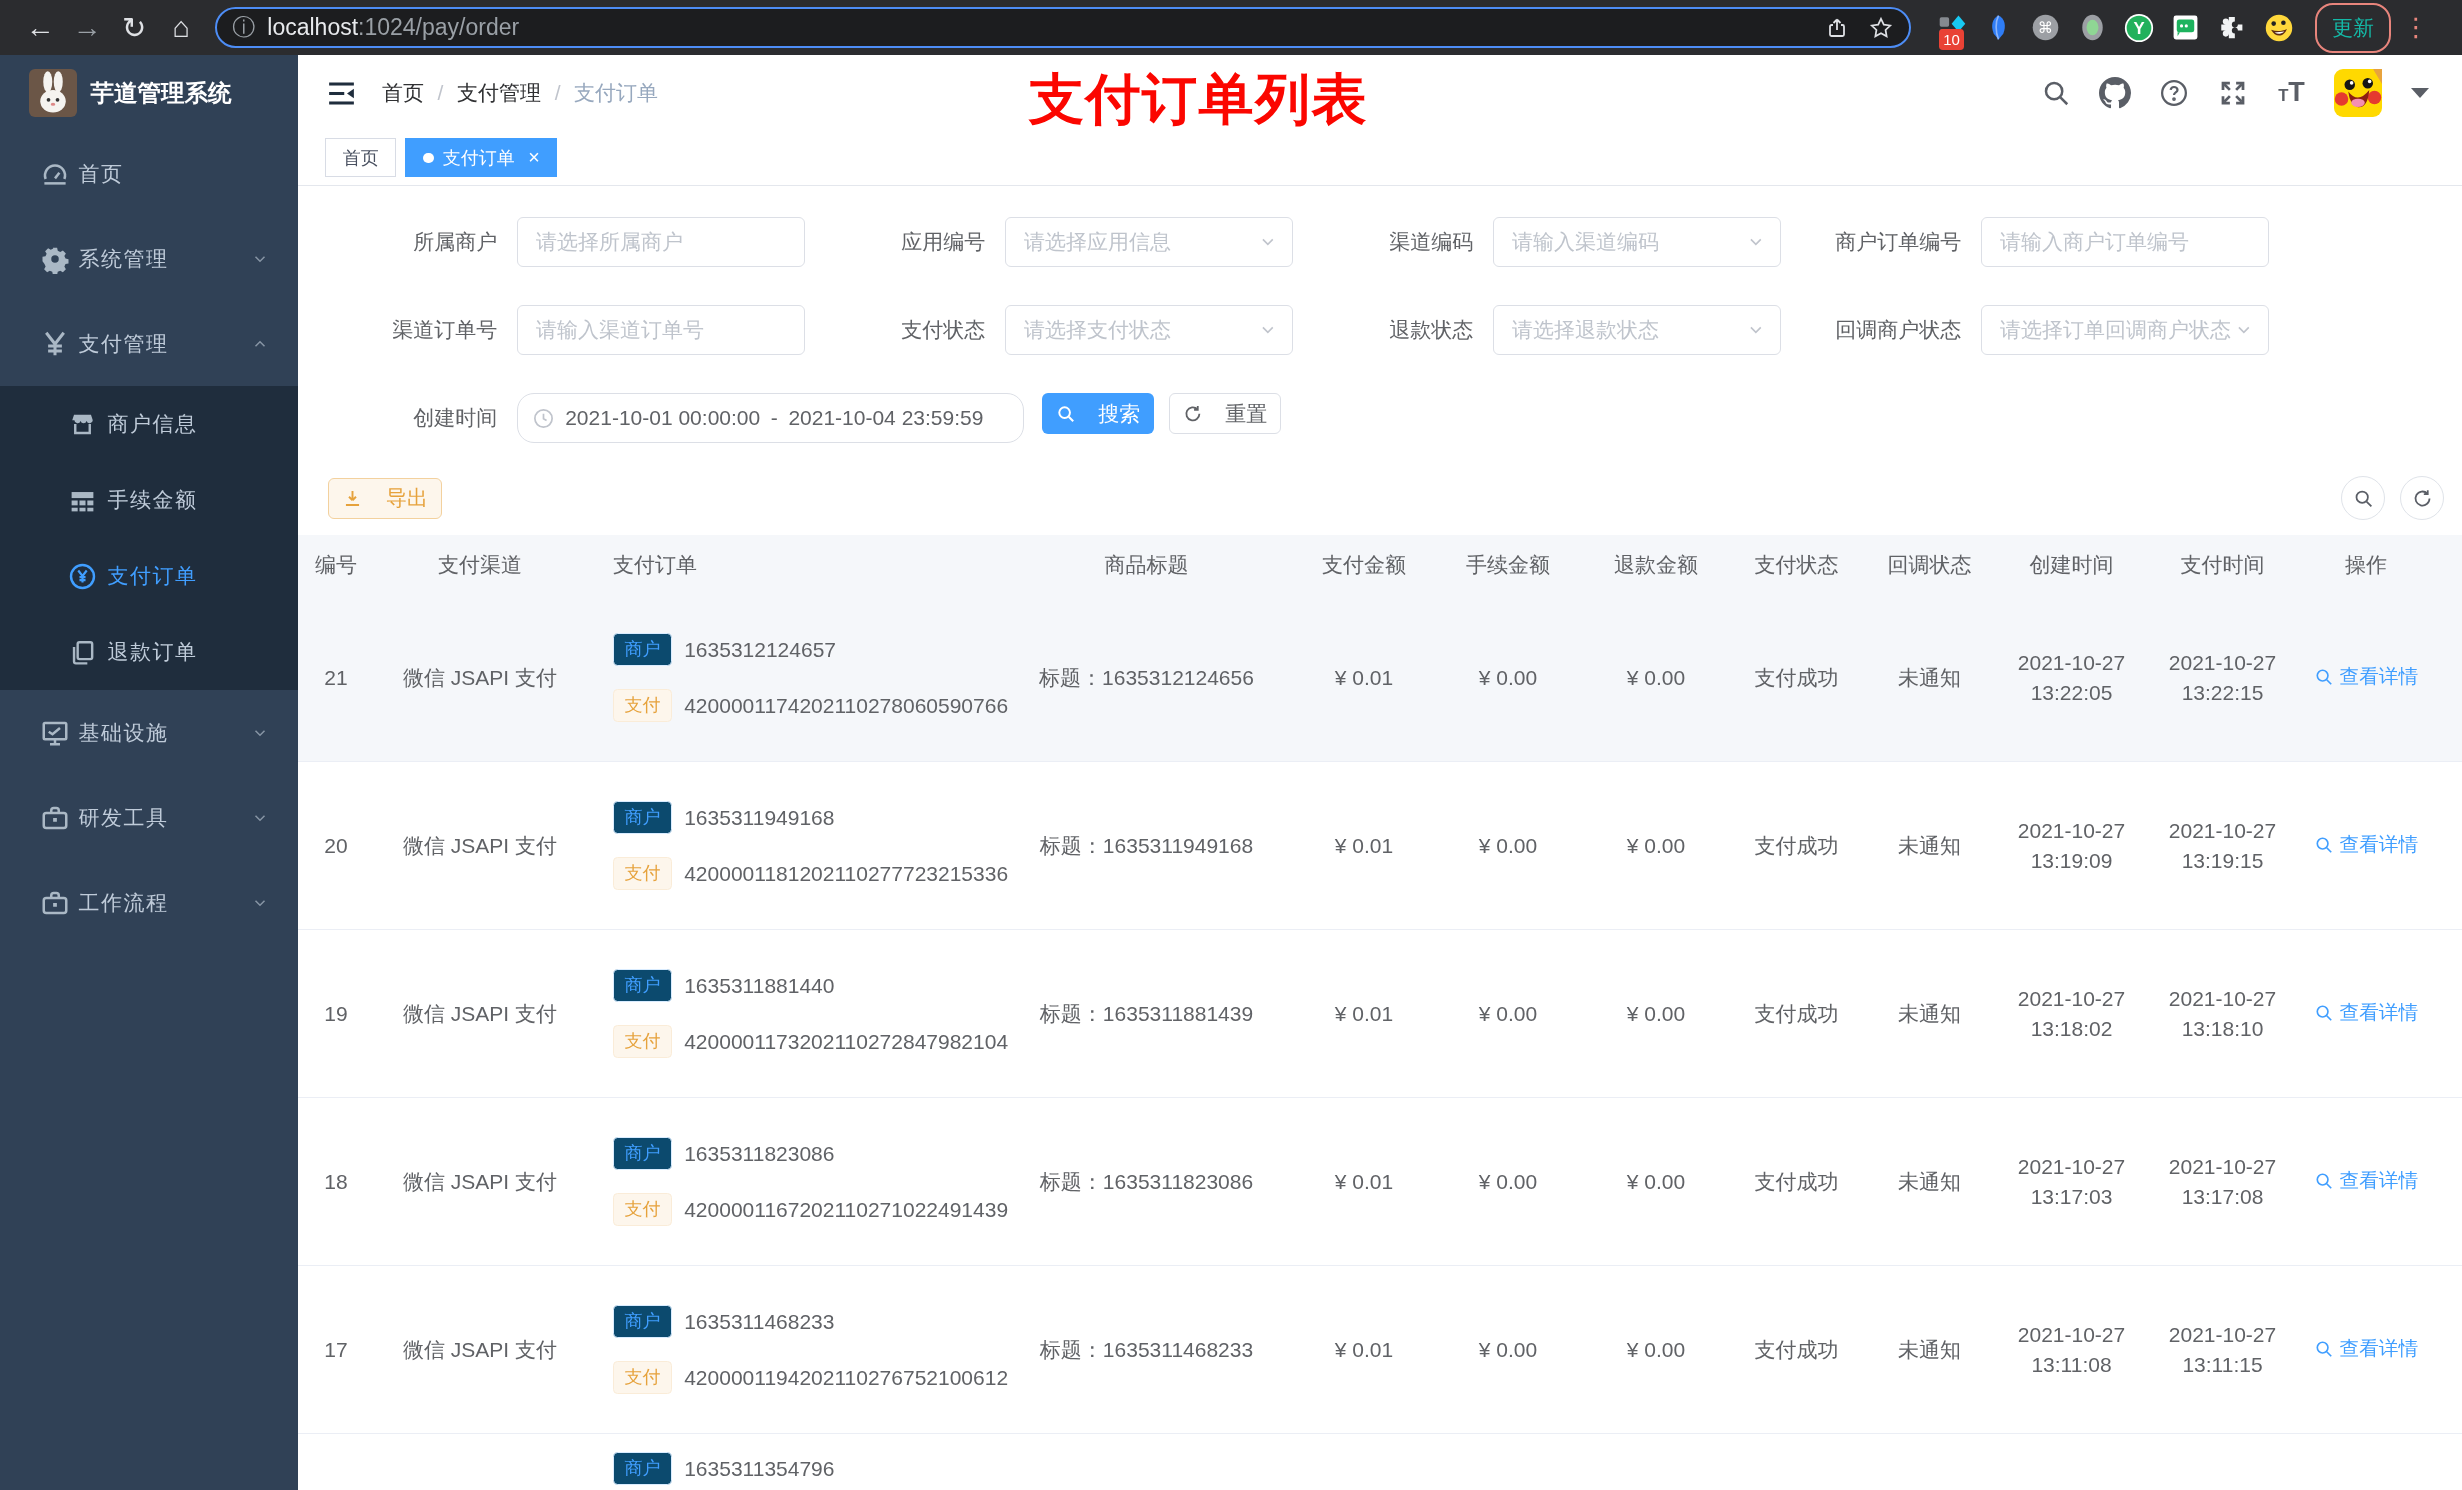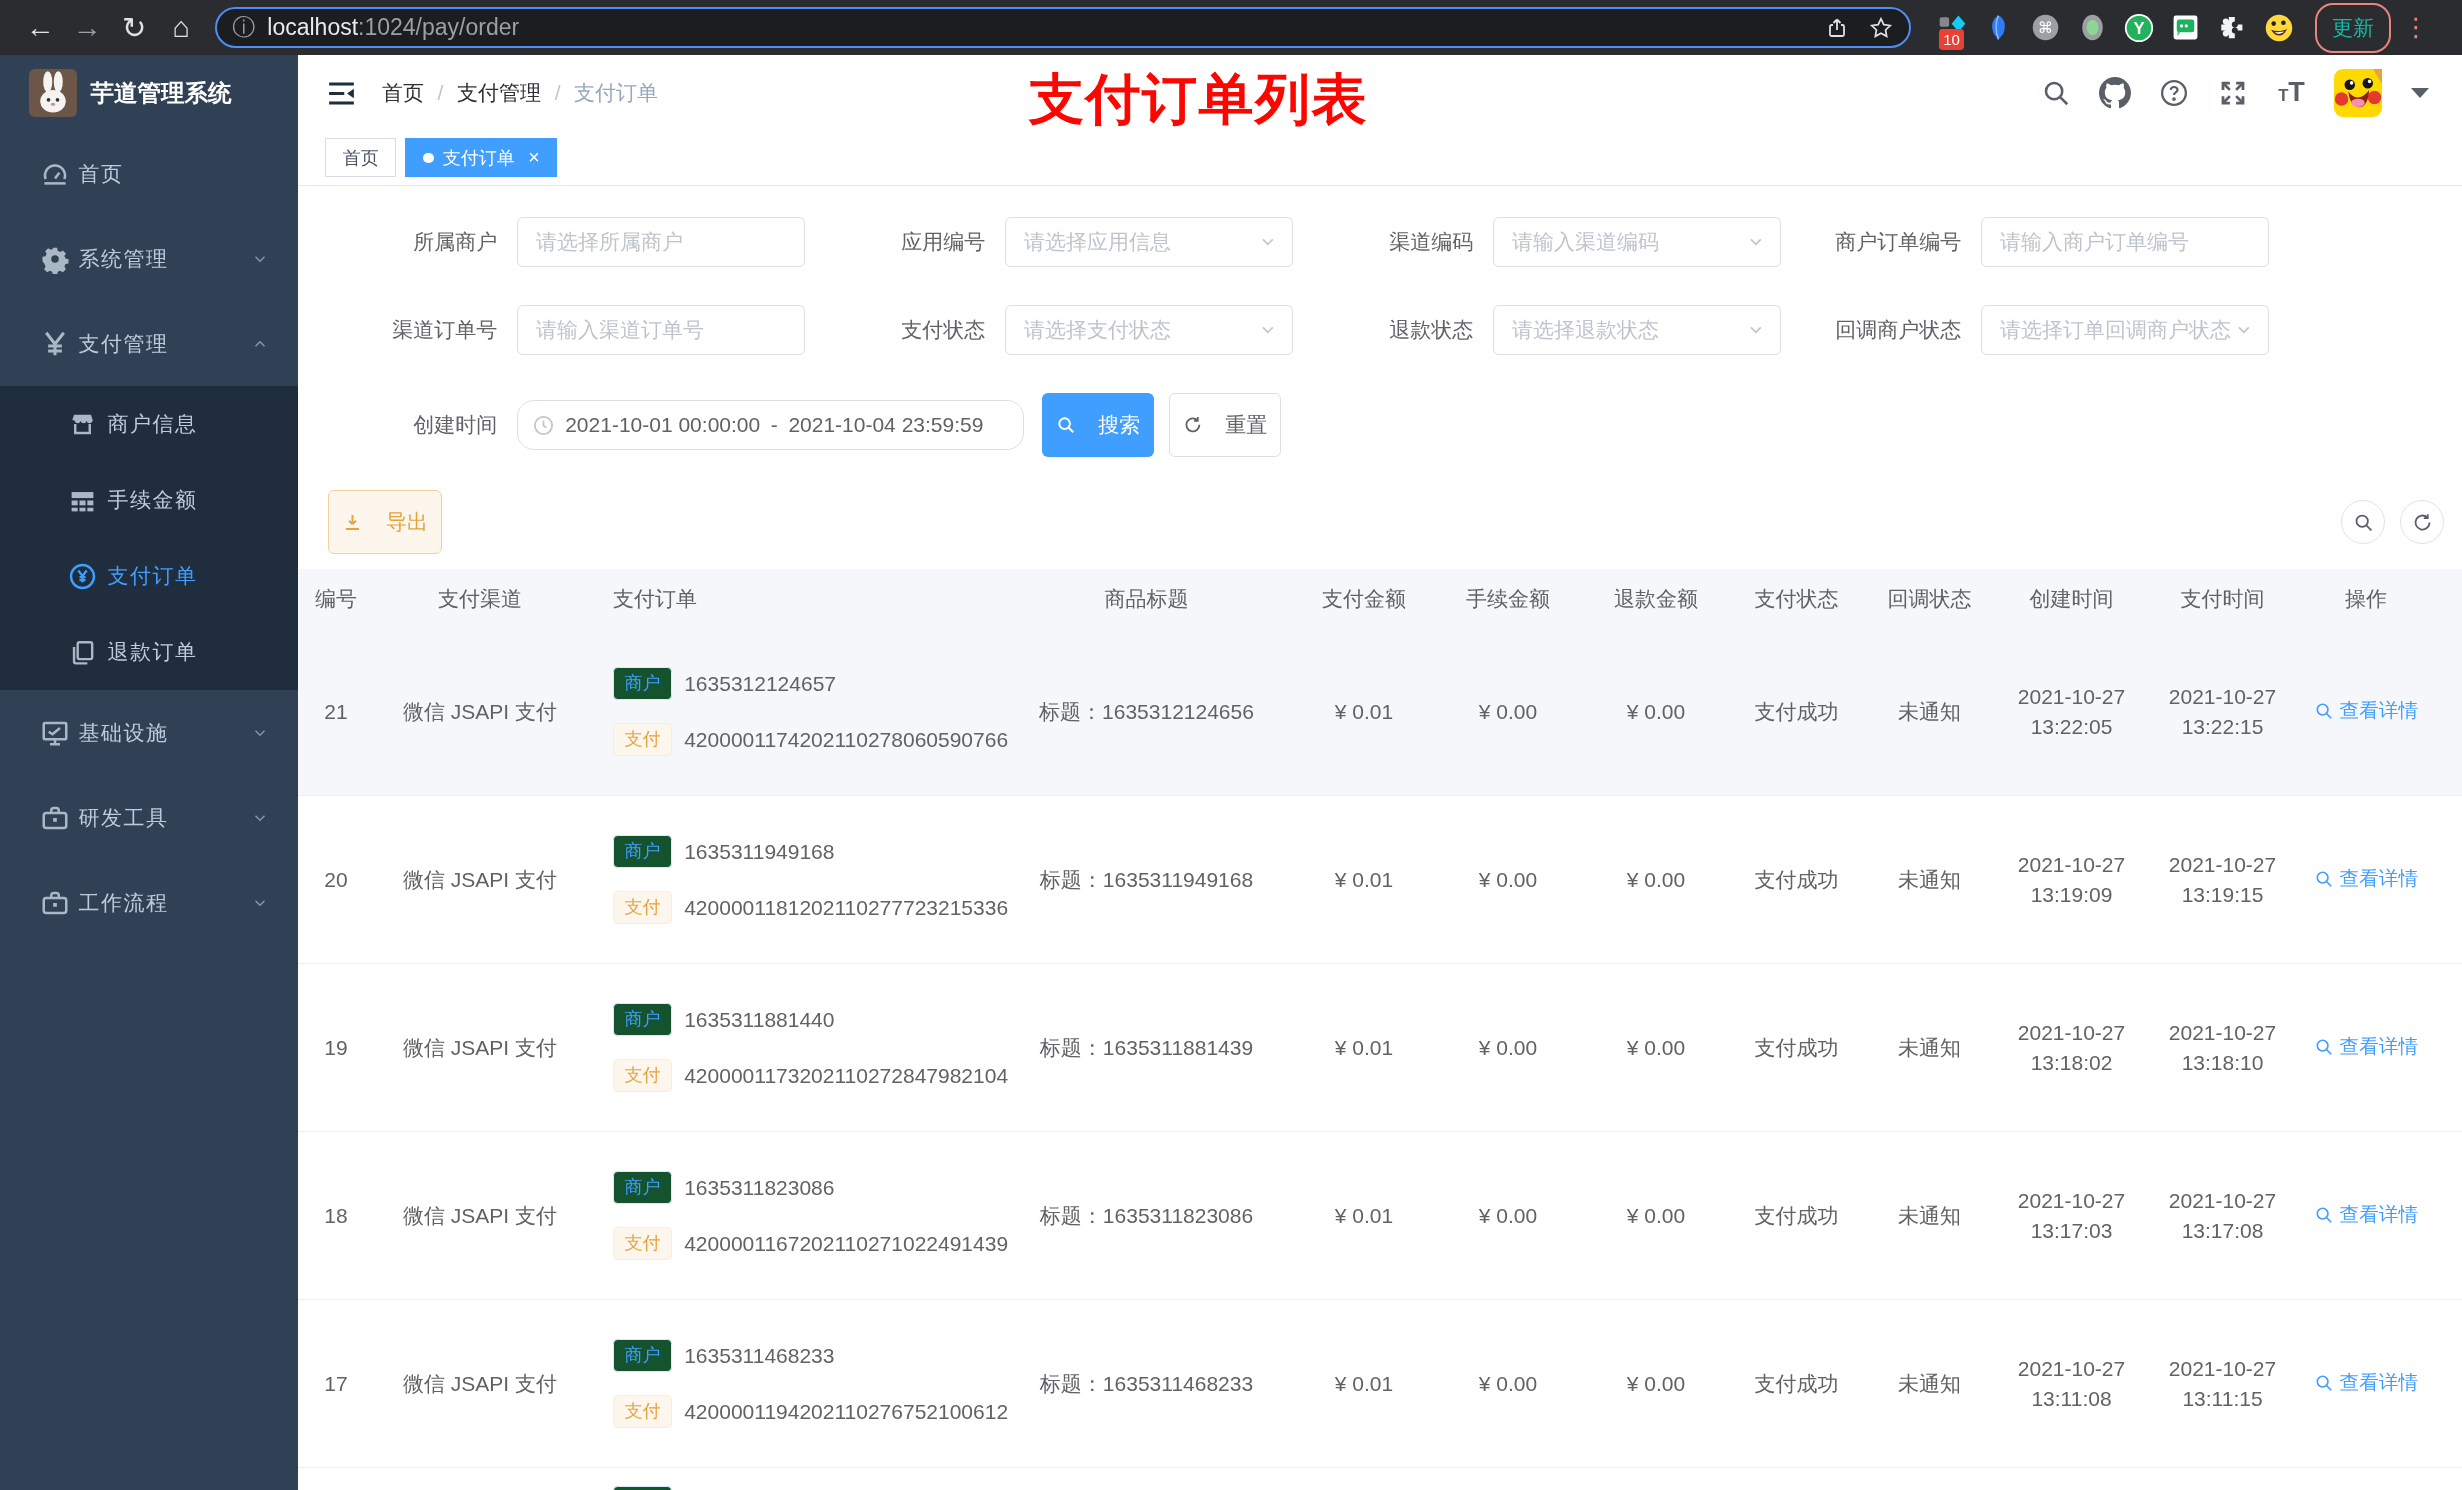--- a/index.html
+++ b/index.html
@@ -60,42 +60,42 @@
   .f-row { display:flex; margin-bottom:38px; }
   .f-group { display:flex; align-items:center; width:488px; flex:0 0 488px; }
   .f-label { width:189px; flex:0 0 189px; text-align:right; padding-right:19.7px; color:#606266; white-space:nowrap; }
   .ctrl { position:relative; width:288px; flex:0 0 288px; }
   .ctrl input { width:100%; height:50px; border:1.5px solid #dcdfe6; border-radius:6px; font-size:21px; color:#606266; padding:0 18px; outline:none; font-family:inherit; background:#fff; }
   .ctrl input::placeholder { color:#bfc4cc; }
   .ctrl.select input { }
   .sel-arrow { position:absolute; right:15px; top:15px; color:#c0c4cc; pointer-events:none; }
   .daterange { width:507px; flex:0 0 507px; height:50px; border:1.5px solid #dcdfe6; border-radius:17px; display:flex; align-items:center; padding:0 13.6px; color:#606266; gap:10.6px; background:#fff; cursor:text; overflow:hidden; white-space:nowrap; }
   .daterange .clock { color:#c0c4cc; }
-  .btn { height:64px; border-radius:6px; display:inline-flex; align-items:center; justify-content:center; gap:23px; font-size:21px; cursor:pointer; border:1.5px solid transparent; white-space:nowrap; }
+  .btn { height:41px; border-radius:6px; display:inline-flex; align-items:center; justify-content:center; gap:23px; font-size:21px; cursor:pointer; border:1.5px solid transparent; white-space:nowrap; }
   .btn-search { background:#409eff; color:#fff; width:112px; margin-left:18px; }
   .btn-reset { background:#fff; color:#606266; border-color:#dcdfe6; width:112px; margin-left:15px; }
   .toolbar-row { display:flex; align-items:center; margin-top:33px; }
   .btn-export { background:#fdf6ec; color:#e6a23c; border-color:#f3d19e; width:114px; }
   .circ-btns { margin-left:auto; margin-right:18px; display:flex; gap:15px; }
   .circ { width:44px; height:44px; border-radius:50%; border:1.5px solid #dfe3e9; background:#fff; color:#5a5e66; display:flex; align-items:center; justify-content:center; cursor:pointer; }
 
   
   .tablewrap { margin-top:15px; margin-left:-45px; width:2196px; }
   .thead, .trow { display:flex; align-items:center; }
   .thead { height:59px; background:#f5f7fa; color:#606266; }
   .trow { height:168px; background:#fff; border-bottom:0.8px solid #ebeef5; color:#606266; }
   .trow.hover { background:#f5f7fa; }
   .tc { text-align:center; flex:0 0 auto; white-space:nowrap; }
   .c-id{width:106px;} .c-ch{width:182px;} .c-po{width:428px;text-align:left;padding-left:42px;}
   .c-ti{width:295px;} .c-am{width:140px;} .c-fe{width:148px;} .c-re{width:148px;}
   .c-st{width:133px;} .c-no{width:133px;} .c-ct{width:151px;} .c-pt{width:151px;} .c-op{width:136px;}
   .po-line { display:flex; align-items:center; gap:12px; }
   .po-line + .po-line { margin-top:23px; }
   .tag { font-size:18px; height:33px; line-height:30px; padding:0 10.6px; border-radius:4.5px; border:1.5px solid; }
-  .tag-m { background:#14532d; color:#409eff; border-color:#d9ecff; }
+  .tag-m { background:#0c4a6e; color:#409eff; border-color:#d9ecff; }
   .tag-p { background:#fdf6ec; color:#e6a23c; border-color:#faecd8; }
   .twolines div { line-height:30px; }
   .link { color:#409eff; display:inline-flex; align-items:center; gap:6px; cursor:pointer; font-size:19.7px; }
   .partial { height:51px; overflow:hidden; }
   .partial .po-line { margin-top:18px; margin-left:42px; }
 </style>
 </head>
 <body>
 
 <div class="chrome">

